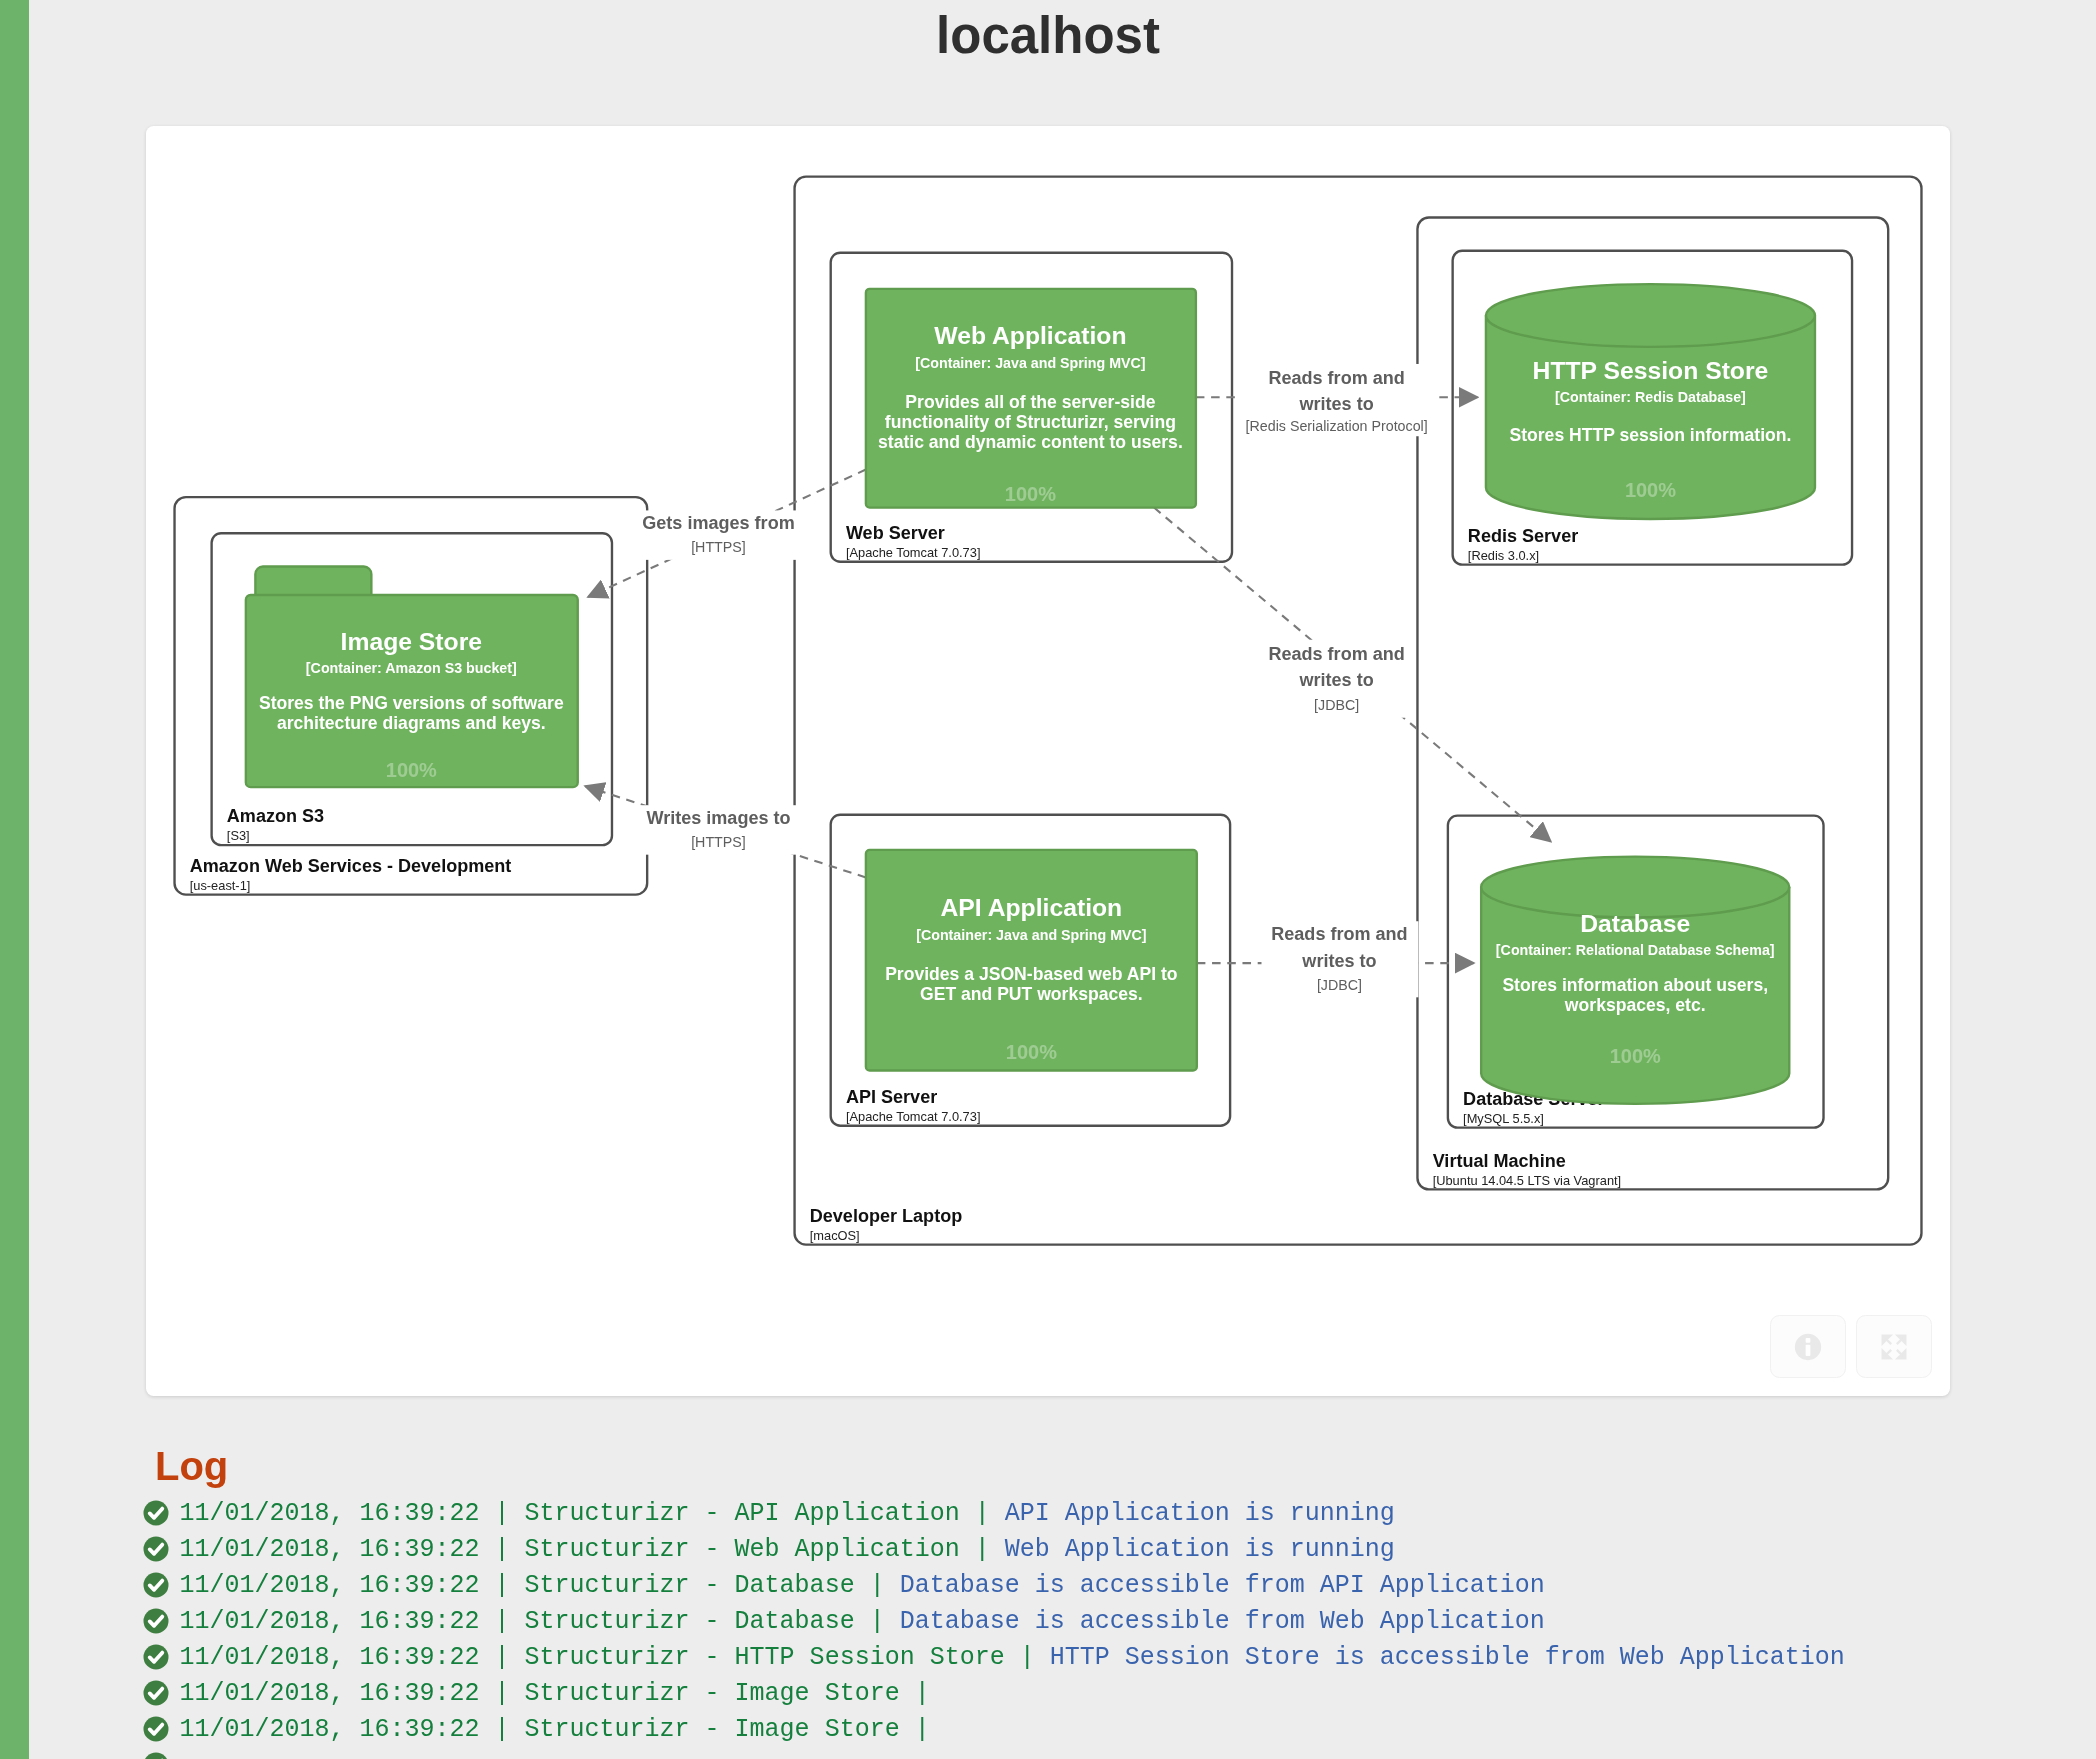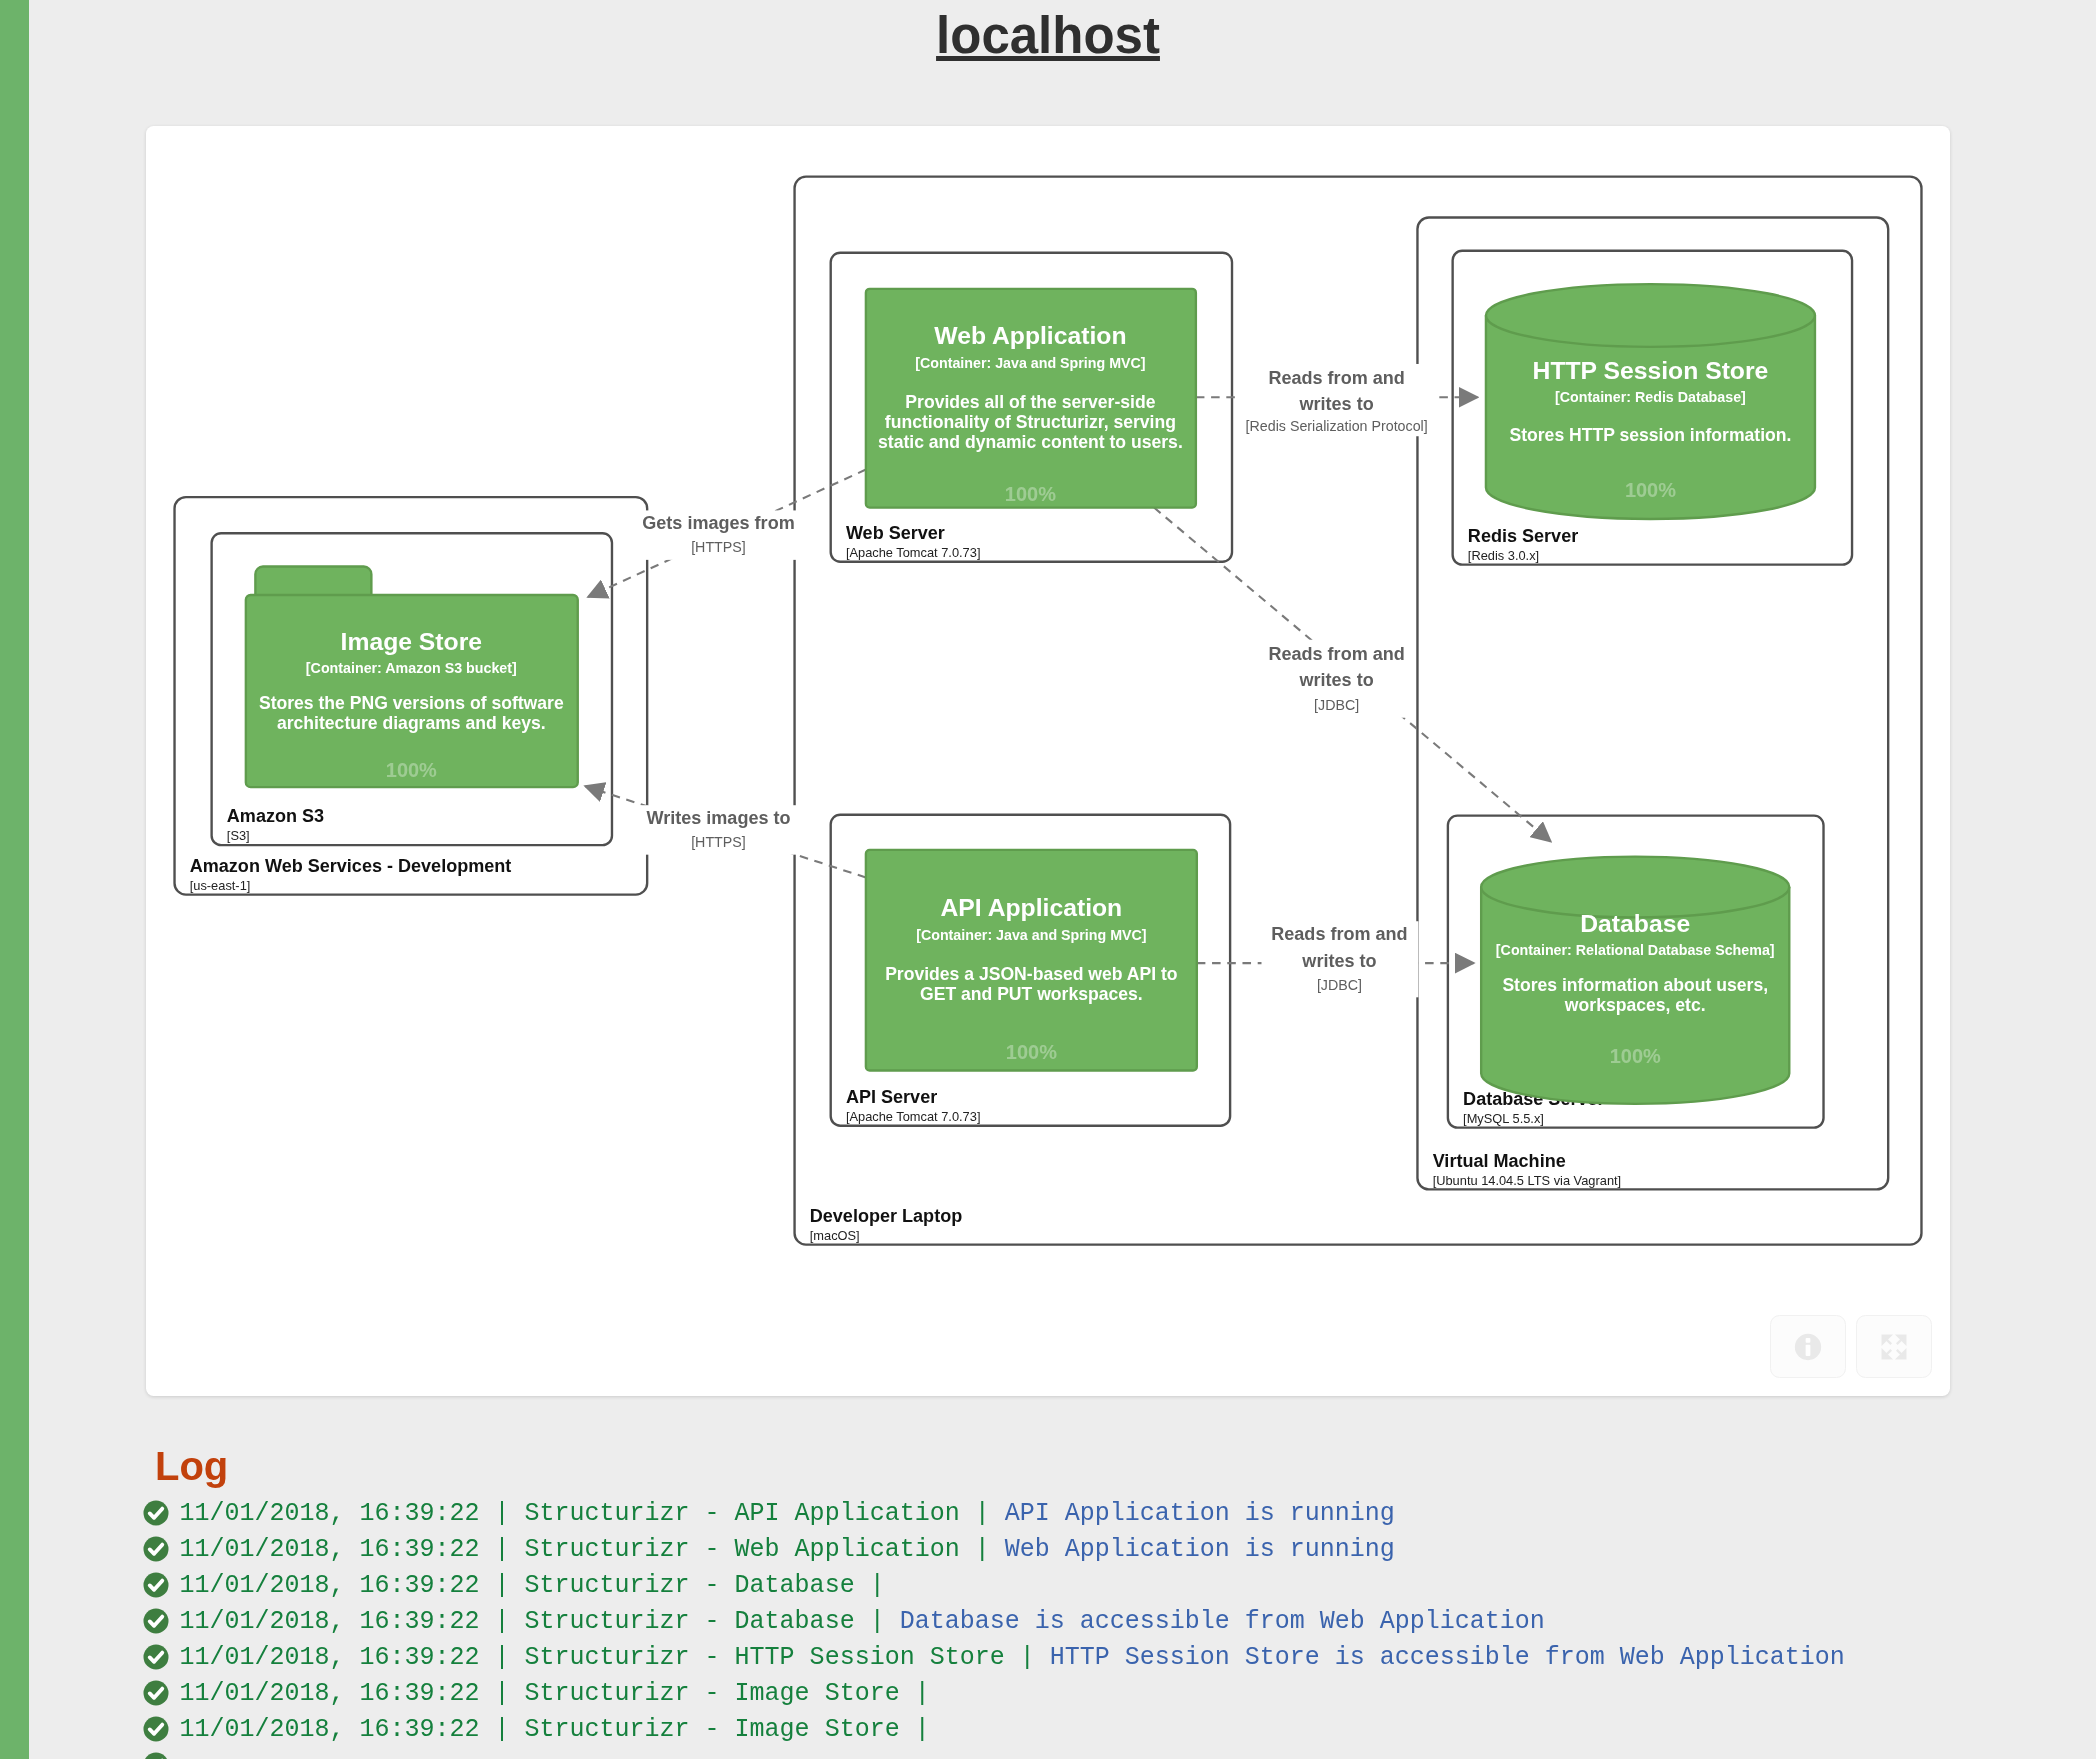--- a/index.html
+++ b/index.html
@@ -4,21 +4,21 @@
 <style>
   html,body{margin:0;padding:0;}
   body{
     width:2096px;height:1760px;overflow:hidden;position:relative;
     background:#ededed;
     font-family:"Liberation Sans",sans-serif;
   }
   .stripe{position:absolute;left:0;top:0;width:28.5px;height:1760px;background:#6db36a;}
   h1.page-title{
     position:absolute;left:0;top:5.7px;width:2096px;margin:0;
-    text-align:center;font-size:51px;font-weight:700;color:#2f2f2f;text-decoration:underline;
+    text-align:center;font-size:51px;font-weight:700;color:#2f2f2f;
   }
   .panel{
     position:absolute;left:146px;top:126px;width:1804px;height:1270px;
     background:#ffffff;border-radius:7.6px;box-shadow:0 1px 3.8px rgba(0,0,0,.14);
   }
   svg.diagram{position:absolute;left:0;top:0;}
 
   
   .node{fill:#ffffff;stroke:#4f4f4f;stroke-width:2.5px;}
   .node-name{font:700 19px "Liberation Sans",sans-serif;fill:#111;}
@@ -243,20 +243,21 @@
 
   <div class="log-row">
     <svg class="check" width="26" height="26" viewBox="0 0 27 27">
       <circle cx="13.5" cy="13.5" r="13" fill="#3e7e40"></circle>
       <path d="M7 14 L11.5 18.5 L20 9" fill="none" stroke="#ffffff" stroke-width="4" stroke-linecap="round" stroke-linejoin="round"></path>
     </svg>
     <span class="log-text">11/01/2018, 16:39:22</span>
         <span class="log-text"> | </span>
         <span class="log-text">Structurizr - Database</span>
         <span class="log-text"> | </span>
+        <a href="#" class="log-link">Database is accessible from API Application</a>
   </div>
 
   <div class="log-row">
     <svg class="check" width="26" height="26" viewBox="0 0 27 27">
       <circle cx="13.5" cy="13.5" r="13" fill="#3e7e40"></circle>
       <path d="M7 14 L11.5 18.5 L20 9" fill="none" stroke="#ffffff" stroke-width="4" stroke-linecap="round" stroke-linejoin="round"></path>
     </svg>
     <span class="log-text">11/01/2018, 16:39:22</span>
         <span class="log-text"> | </span>
         <span class="log-text">Structurizr - Database</span>

